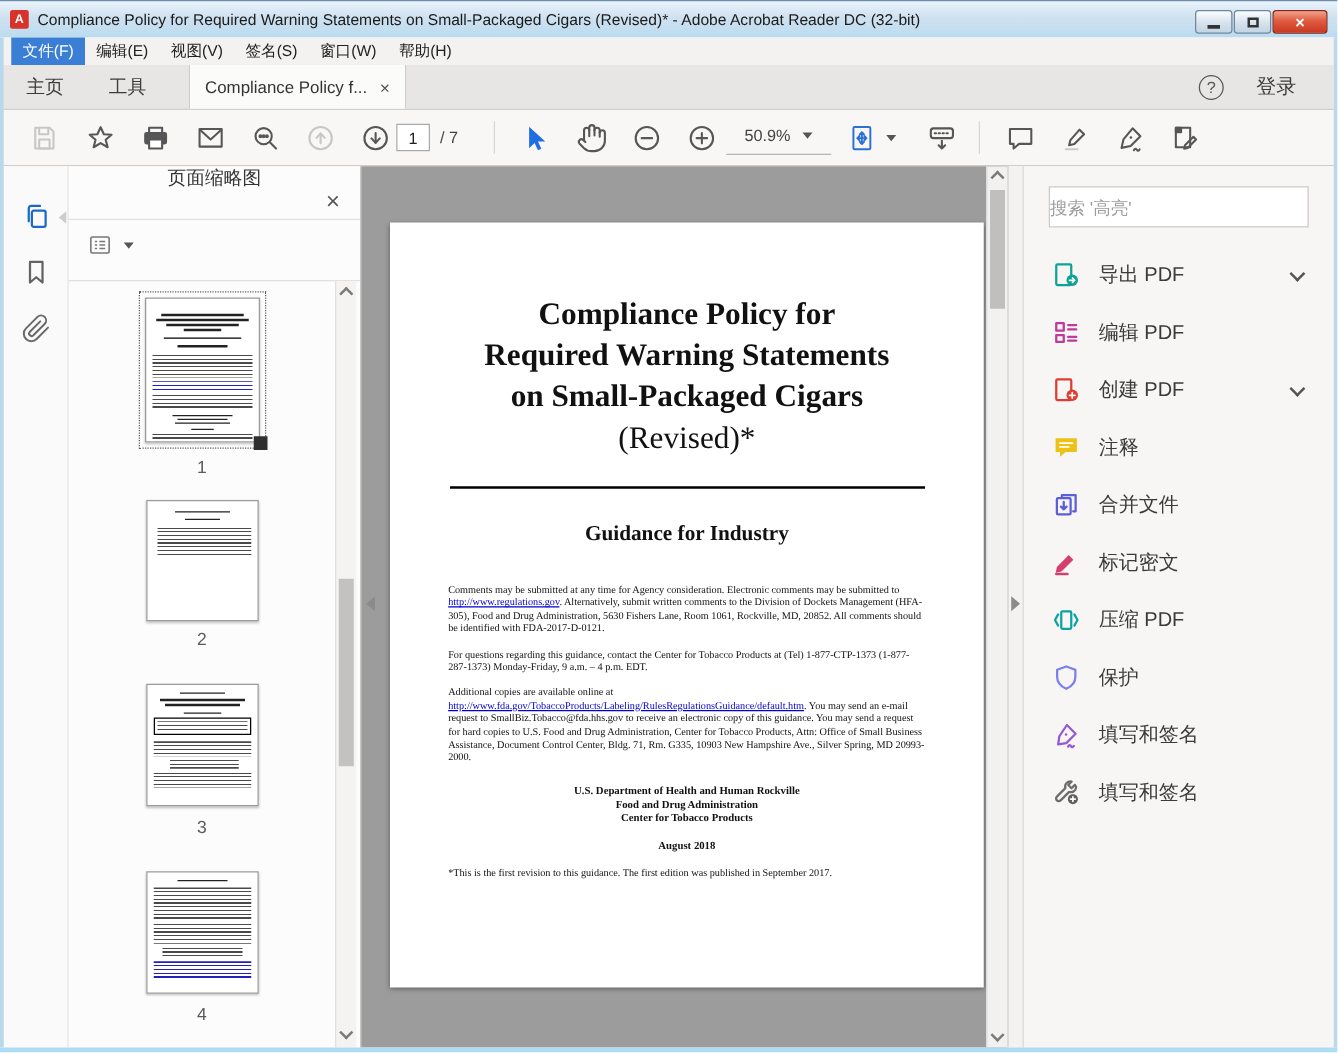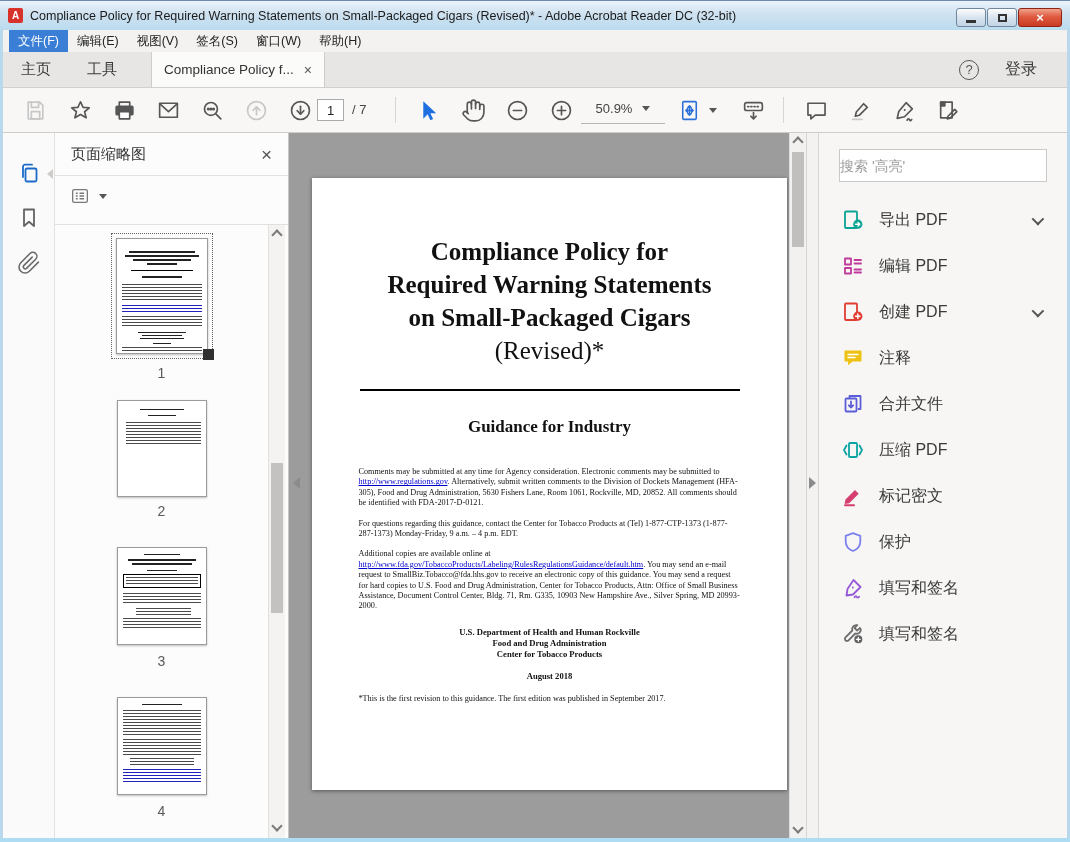--- a/index.html
+++ b/index.html
@@ -73,21 +73,21 @@
   .leftstrip { position:absolute; left:0; top:0; width:52px; height:705px; background:#fbfafa;
     border-right:1px solid #e3e1df; }
   .strip-icon { position:absolute; left:14px; width:24px; height:24px; }
   .strip-icon svg { width:24px; height:24px; fill:none; stroke-width:1.8; stroke-linecap:round; stroke-linejoin:round; }
   .notch { position:absolute; left:44px; top:36px; width:0; height:0; border-top:5px solid transparent;
     border-bottom:5px solid transparent; border-right:6px solid #cfcdcb; }
 
   .thumbpanel { position:absolute; left:52px; top:0; width:234px; height:705px; background:#fcfcfc;
     border-right:1px solid #c9c7c5; }
   .tp-header { position:absolute; left:0; top:0; width:100%; height:42px; display:flex; align-items:center;
-    padding:0 16px; font-size:15px; color:#333; }
+    padding:0 16px; font-size:15px; color:#333;flex-direction:column; }
   .tp-close { margin-left:auto; font-size:19px; color:#555; line-height:1; }
   .tp-div { position:absolute; left:0; width:100%; height:1px; background:#e2e0de; }
   .tp-options { position:absolute; left:14px; top:52px; display:flex; align-items:center; gap:8px; }
   .tp-options svg { width:22px; height:22px; fill:none; stroke:#777; stroke-width:1.4; }
   .thumbs { position:absolute; left:0; top:92px; width:213px; height:613px; }
 
   .thumb-page { background:#fff; border:1px solid #9b9b9b; box-shadow:0 1px 2px rgba(0,0,0,.25);
     position:absolute; overflow:hidden; }
   .sel-wrap { position:absolute; left:56px; top:8px; width:102px; height:126px; border:1px dotted #606060; }
   .sel-wrap .thumb-page { left:4px; top:4px; width:92px; height:116px; }
@@ -486,33 +486,33 @@
         <div class="tool-row">
           <svg viewBox="0 0 24 24" stroke="var(--c-combine_indigo)" stroke-width="1.7">
               <path d="M8.5 6V4h11v13h-2"></path>
               <rect x="4.5" y="6.5" width="11" height="13" rx="1"></rect>
               <path d="M10 9.5v6M10 15.5l-2.2-2.2M10 15.5l2.2-2.2"></path>
             </svg>
           <span>合并文件</span>
 
         </div>
         <div class="tool-row">
+          <svg viewBox="0 0 24 24">
+              <path d="M4.5 15.5 14 6l3.7 3.7-9.5 9.5-4.6.9z" fill="var(--c-redact_crimson)" stroke="none"></path>
+              <path d="M4 21.2h9" stroke="var(--c-redact_crimson)" stroke-width="2"></path>
+            </svg>
+          <span>标记密文</span>
+
+        </div>
+        <div class="tool-row">
           <svg viewBox="0 0 24 24" stroke="var(--c-compress_teal)" stroke-width="1.7">
               <rect x="8" y="5" width="8" height="14" rx="1"></rect>
               <path d="M5.5 7.5 3 12l2.5 4.5M18.5 7.5 21 12l-2.5 4.5"></path>
             </svg>
           <span>压缩 PDF</span>
-
-        </div>
-        <div class="tool-row">
-          <svg viewBox="0 0 24 24">
-              <path d="M4.5 15.5 14 6l3.7 3.7-9.5 9.5-4.6.9z" fill="var(--c-redact_crimson)" stroke="none"></path>
-              <path d="M4 21.2h9" stroke="var(--c-redact_crimson)" stroke-width="2"></path>
-            </svg>
-          <span>标记密文</span>
 
         </div>
         <div class="tool-row">
           <svg viewBox="0 0 24 24" stroke="var(--c-protect_periwinkle)" stroke-width="2">
               <path d="M12 3.2l7.3 2.6v5.6c0 4.8-3.2 7.9-7.3 9.6-4.1-1.7-7.3-4.8-7.3-9.6V5.8z"></path>
             </svg>
           <span>保护</span>
 
         </div>
         <div class="tool-row">

